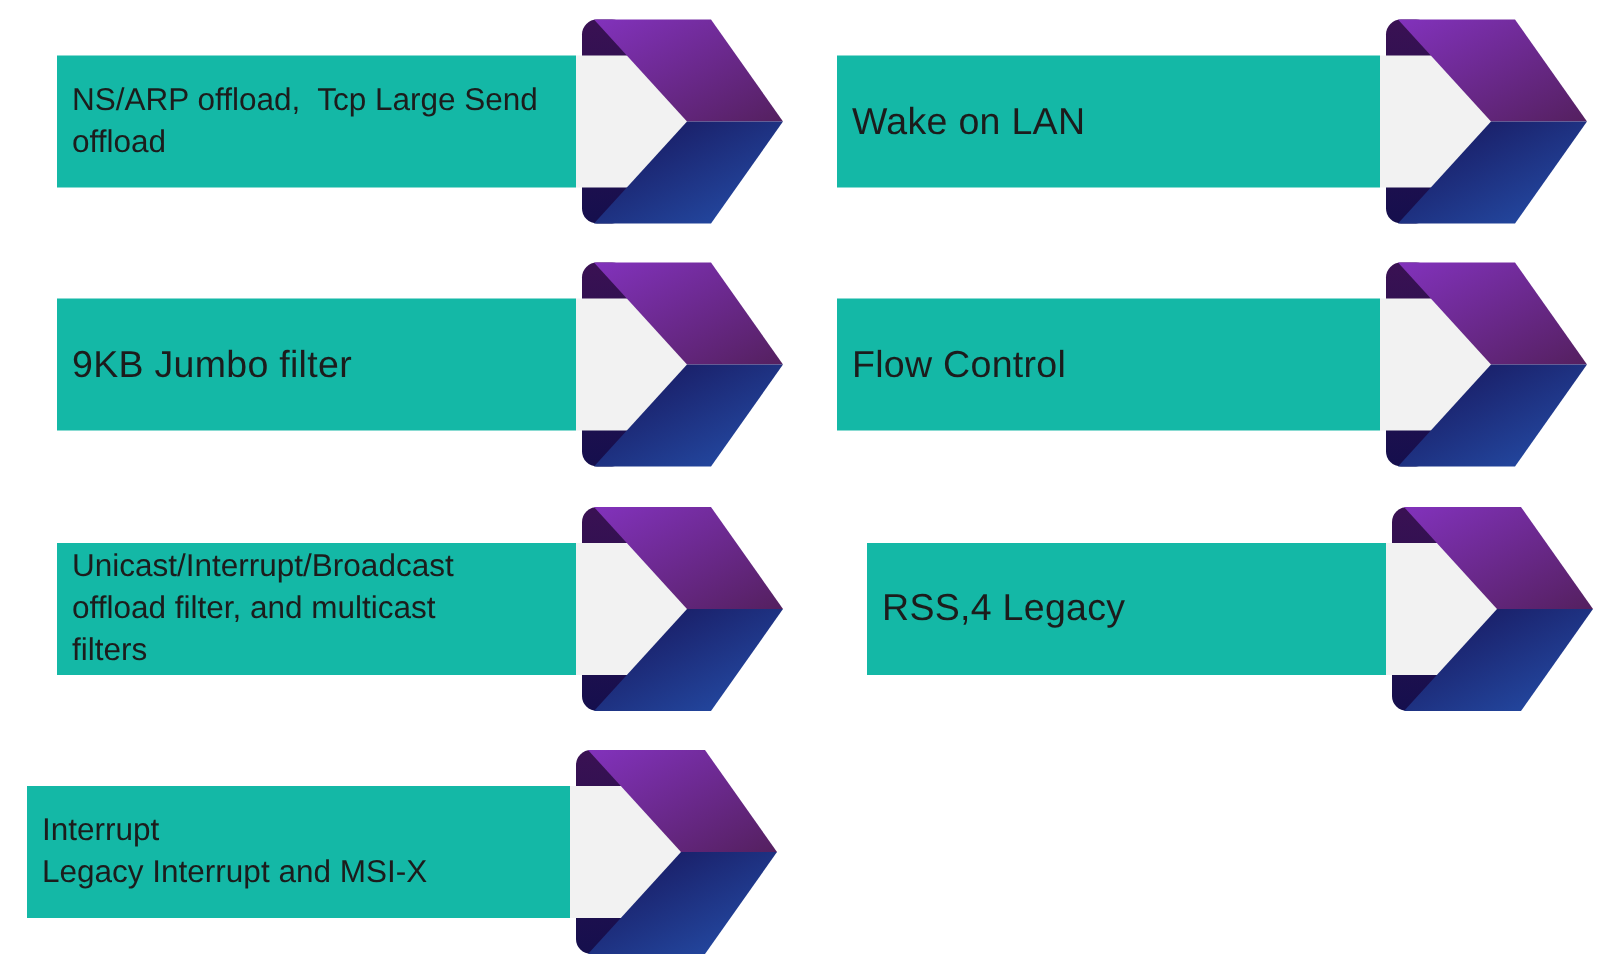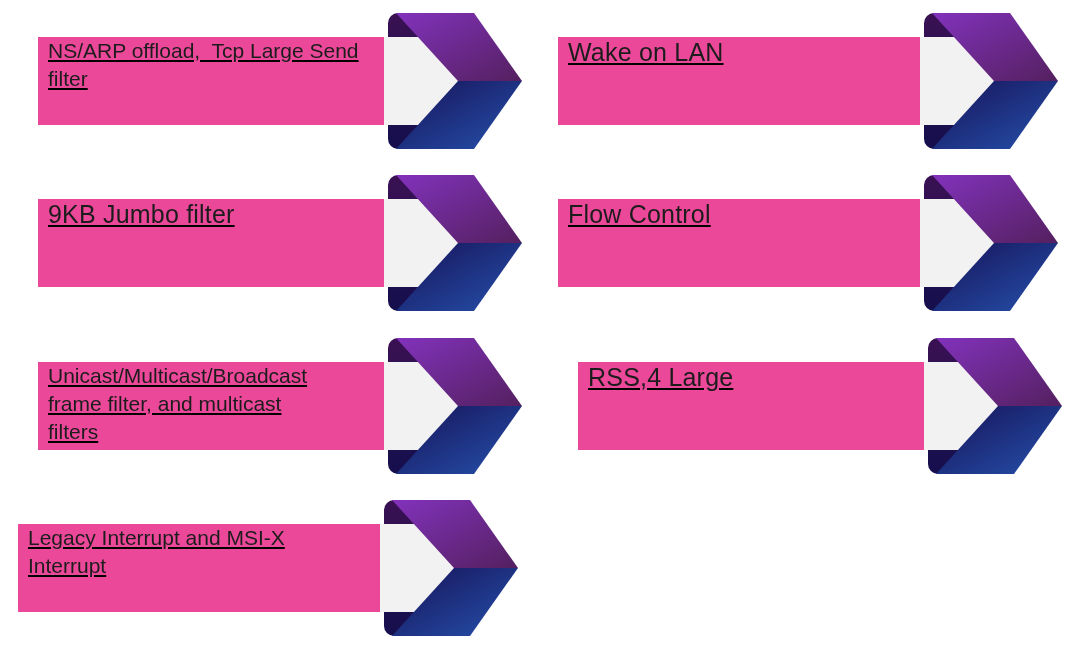--- a/index.html
+++ b/index.html
@@ -18,27 +18,27 @@
   .cell {
     display: flex;
     align-items: center;
     position: relative;
   }
   .cell.col-left  { padding-left: 38px; padding-right: 16px; }
   .cell.col-right { padding-left: 18px; padding-right: 20px; }
   .bar {
     flex: 1 1 auto;
     height: 88px;
-    background: #ec4899;
+    background: #14b8a6;
     display: flex;
     flex-direction: column;
+    justify-content: center;
     padding-left: 10px;
     padding-right: 2px;
     min-width: 0;
-    text-decoration: underline;
   }
   .label { color: #1c1c1c; }
   .label .line { white-space: pre; }
   .cell.lg .label { font-size: 25px; line-height: 31px; letter-spacing: 0.2px; }
   .cell.md .label { font-size: 21px; line-height: 28px; }
   .arrow {
     flex: 0 0 140px;
     width: 140px; height: 140px;
     display: block;
   }
@@ -63,21 +63,21 @@
     </linearGradient>
   </defs>
 </svg>
 
 <div class="slide">
 
   <div class="cell col-left md">
     <div class="bar">
       <div class="label">
         <div class="line">NS/ARP offload,  Tcp Large Send</div>
-        <div class="line">filter</div>
+        <div class="line">offload</div>
       </div>
     </div>
     <svg class="arrow" viewBox="0 0 140 140">
       <rect x="4" y="2" width="30" height="136" rx="10" fill="url(#gBand)"></rect>
       <rect x="0" y="26" width="74" height="88" fill="#f2f2f2"></rect>
       <polygon points="12,2 90,2 138,70 74,70" fill="url(#gTop)"></polygon>
       <polygon points="74,70 138,70 90,138 12,138" fill="url(#gBot)"></polygon>
     </svg>
   </div>
 
@@ -122,54 +122,54 @@
       <rect x="4" y="2" width="30" height="136" rx="10" fill="url(#gBand)"></rect>
       <rect x="0" y="26" width="74" height="88" fill="#f2f2f2"></rect>
       <polygon points="12,2 90,2 138,70 74,70" fill="url(#gTop)"></polygon>
       <polygon points="74,70 138,70 90,138 12,138" fill="url(#gBot)"></polygon>
     </svg>
   </div>
 
   <div class="cell col-left md">
     <div class="bar">
       <div class="label">
-        <div class="line">Unicast/Multicast/Broadcast</div>
-        <div class="line">frame filter, and multicast</div>
+        <div class="line">Unicast/Interrupt/Broadcast</div>
+        <div class="line">offload filter, and multicast</div>
         <div class="line">filters</div>
       </div>
     </div>
     <svg class="arrow" viewBox="0 0 140 140">
       <rect x="4" y="2" width="30" height="136" rx="10" fill="url(#gBand)"></rect>
       <rect x="0" y="26" width="74" height="88" fill="#f2f2f2"></rect>
       <polygon points="12,2 90,2 138,70 74,70" fill="url(#gTop)"></polygon>
       <polygon points="74,70 138,70 90,138 12,138" fill="url(#gBot)"></polygon>
     </svg>
   </div>
 
 
   <div class="cell col-left lg">
     <div class="bar">
       <div class="label">
-        <div class="line">RSS,4 Large</div>
+        <div class="line">RSS,4 Legacy</div>
 
       </div>
     </div>
     <svg class="arrow" viewBox="0 0 140 140">
       <rect x="4" y="2" width="30" height="136" rx="10" fill="url(#gBand)"></rect>
       <rect x="0" y="26" width="74" height="88" fill="#f2f2f2"></rect>
       <polygon points="12,2 90,2 138,70 74,70" fill="url(#gTop)"></polygon>
       <polygon points="74,70 138,70 90,138 12,138" fill="url(#gBot)"></polygon>
     </svg>
   </div>
 
   <div class="cell col-right md">
     <div class="bar">
       <div class="label">
+        <div class="line">Interrupt</div>
         <div class="line">Legacy Interrupt and MSI-X</div>
-        <div class="line">Interrupt</div>
 
       </div>
     </div>
     <svg class="arrow" viewBox="0 0 140 140">
       <rect x="4" y="2" width="30" height="136" rx="10" fill="url(#gBand)"></rect>
       <rect x="0" y="26" width="74" height="88" fill="#f2f2f2"></rect>
       <polygon points="12,2 90,2 138,70 74,70" fill="url(#gTop)"></polygon>
       <polygon points="74,70 138,70 90,138 12,138" fill="url(#gBot)"></polygon>
     </svg>
   </div>

